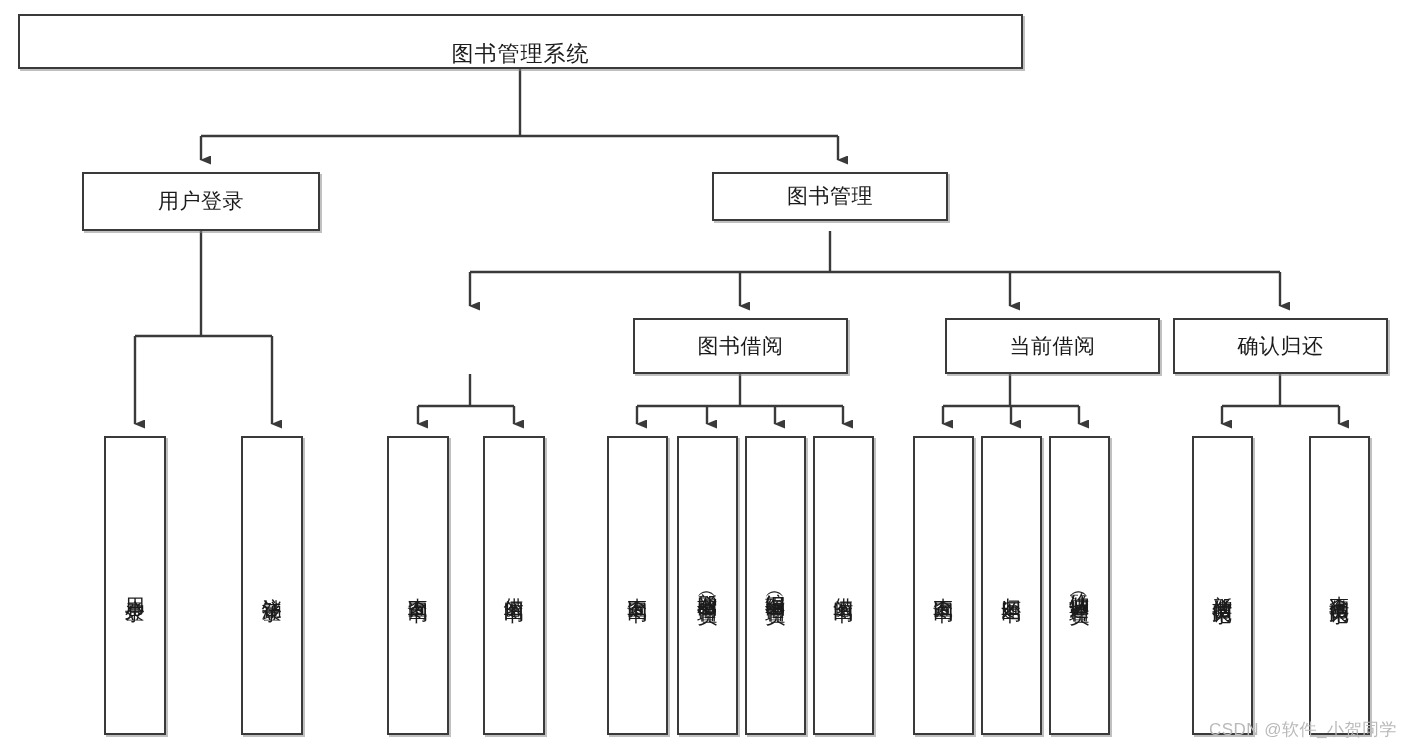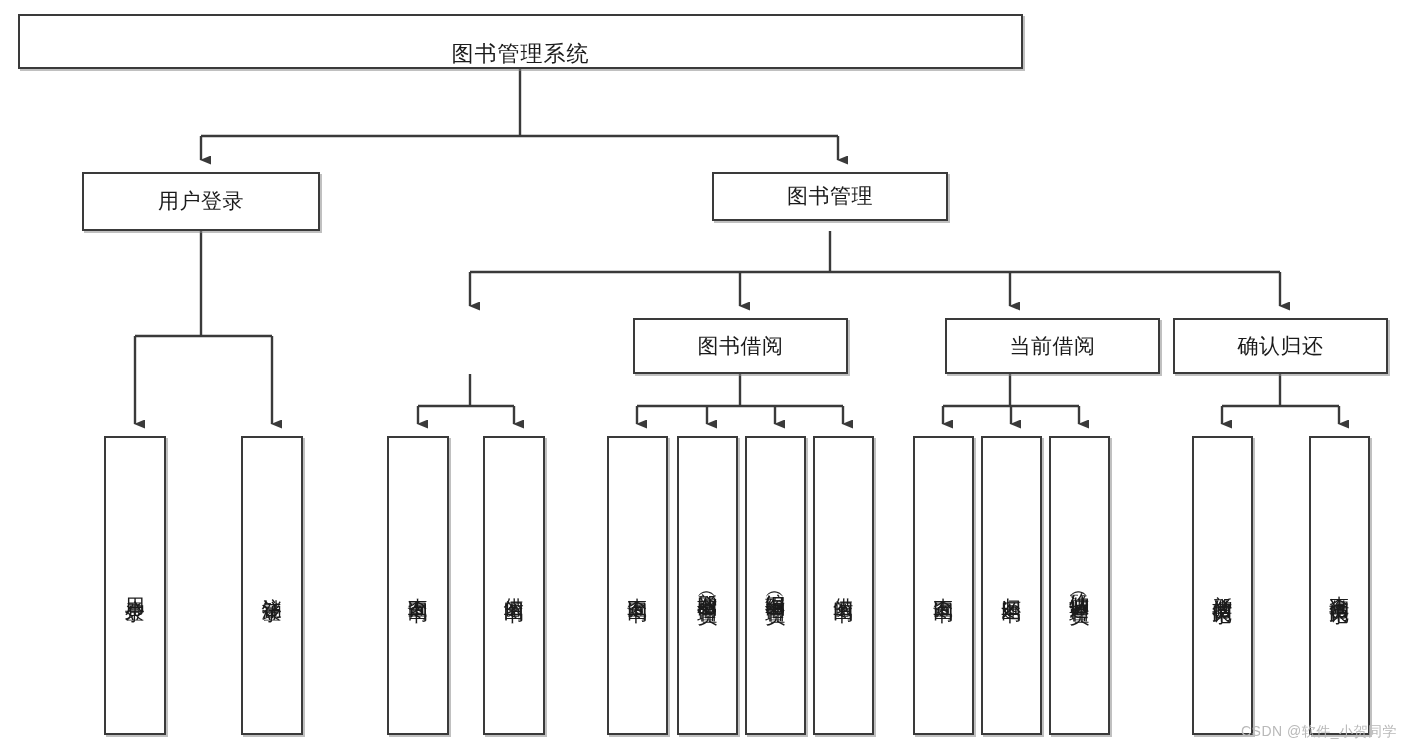--- a/index.html
+++ b/index.html
@@ -60,21 +60,21 @@
     font-size: 20px;
     line-height: 1.12;
     letter-spacing: 2px;
     white-space: normal;
     max-height: 278px;
   }
   #watermark {
     position: absolute;
     right: 8px;
     bottom: 6px;
-    font-size: 14px;
+    font-size: 17px;
     color: #b9b9b9;
     letter-spacing: 0.5px;
     user-select: none;
     pointer-events: none;
   }
 </style>
 </head>
 <body>
 
 <div id="stage">

